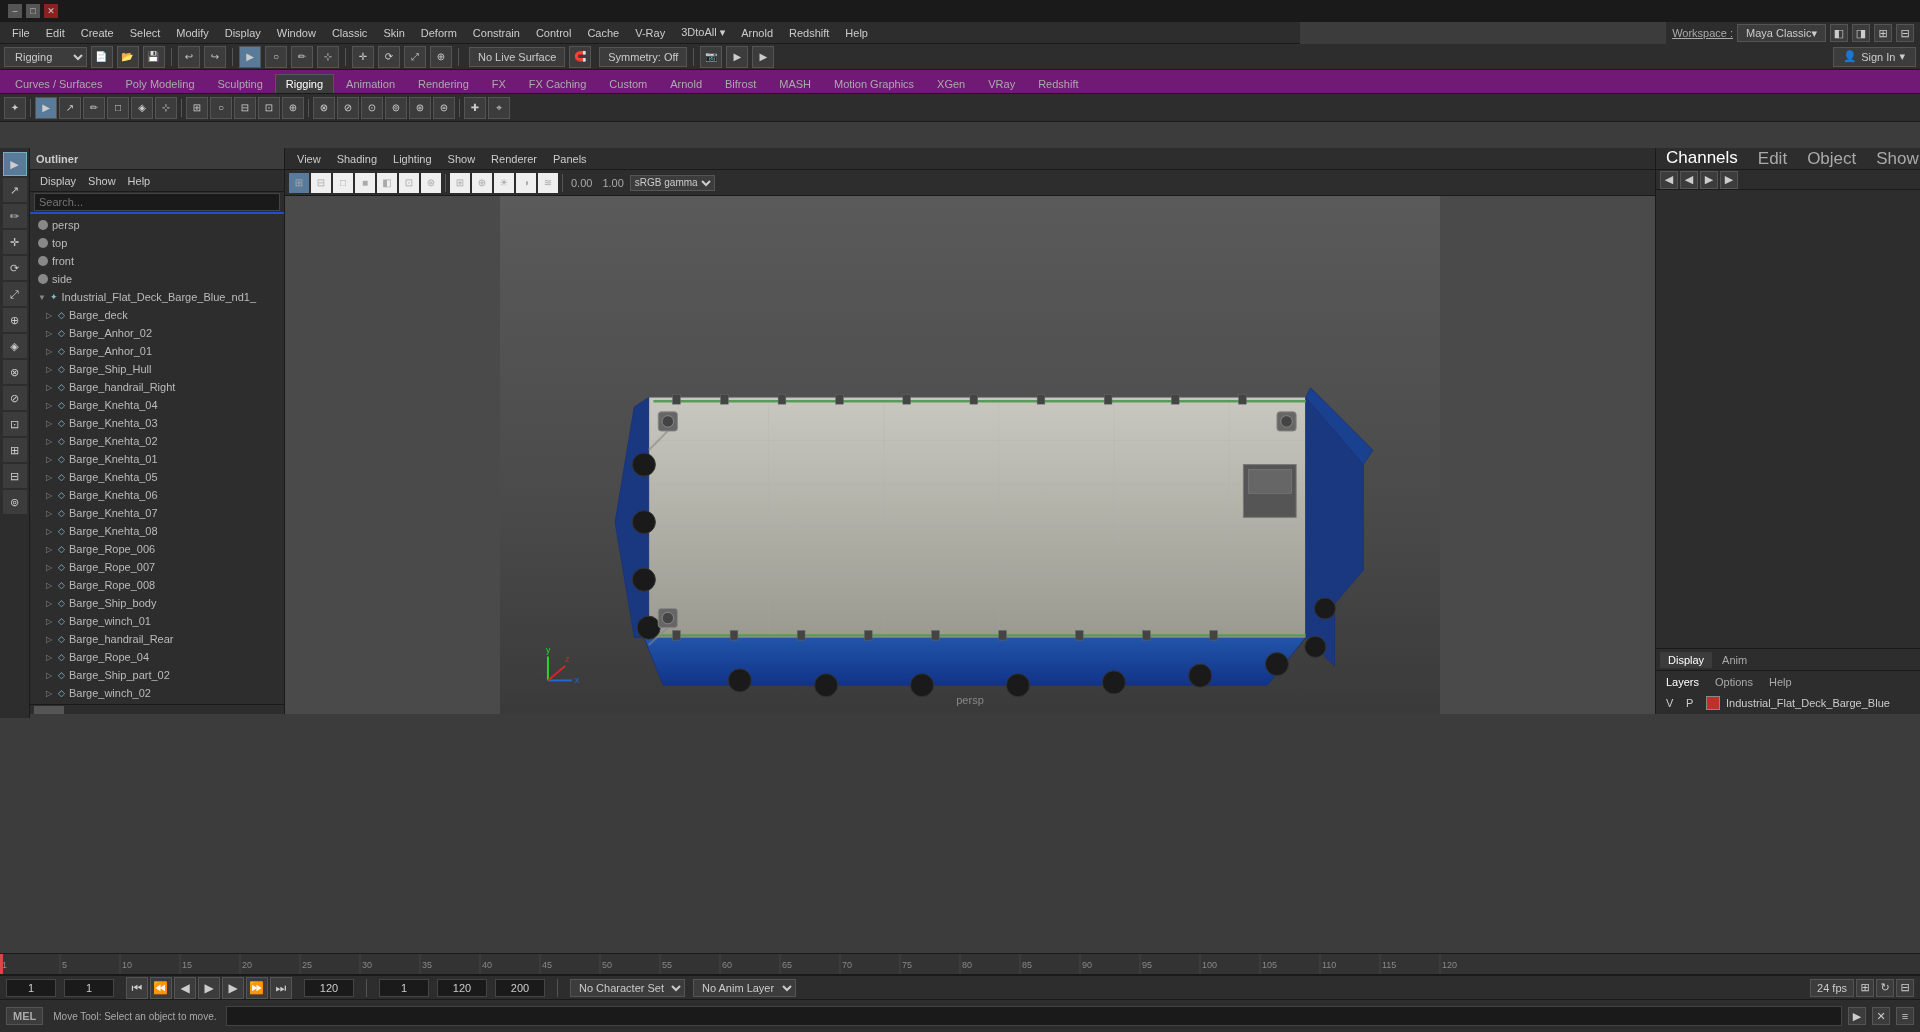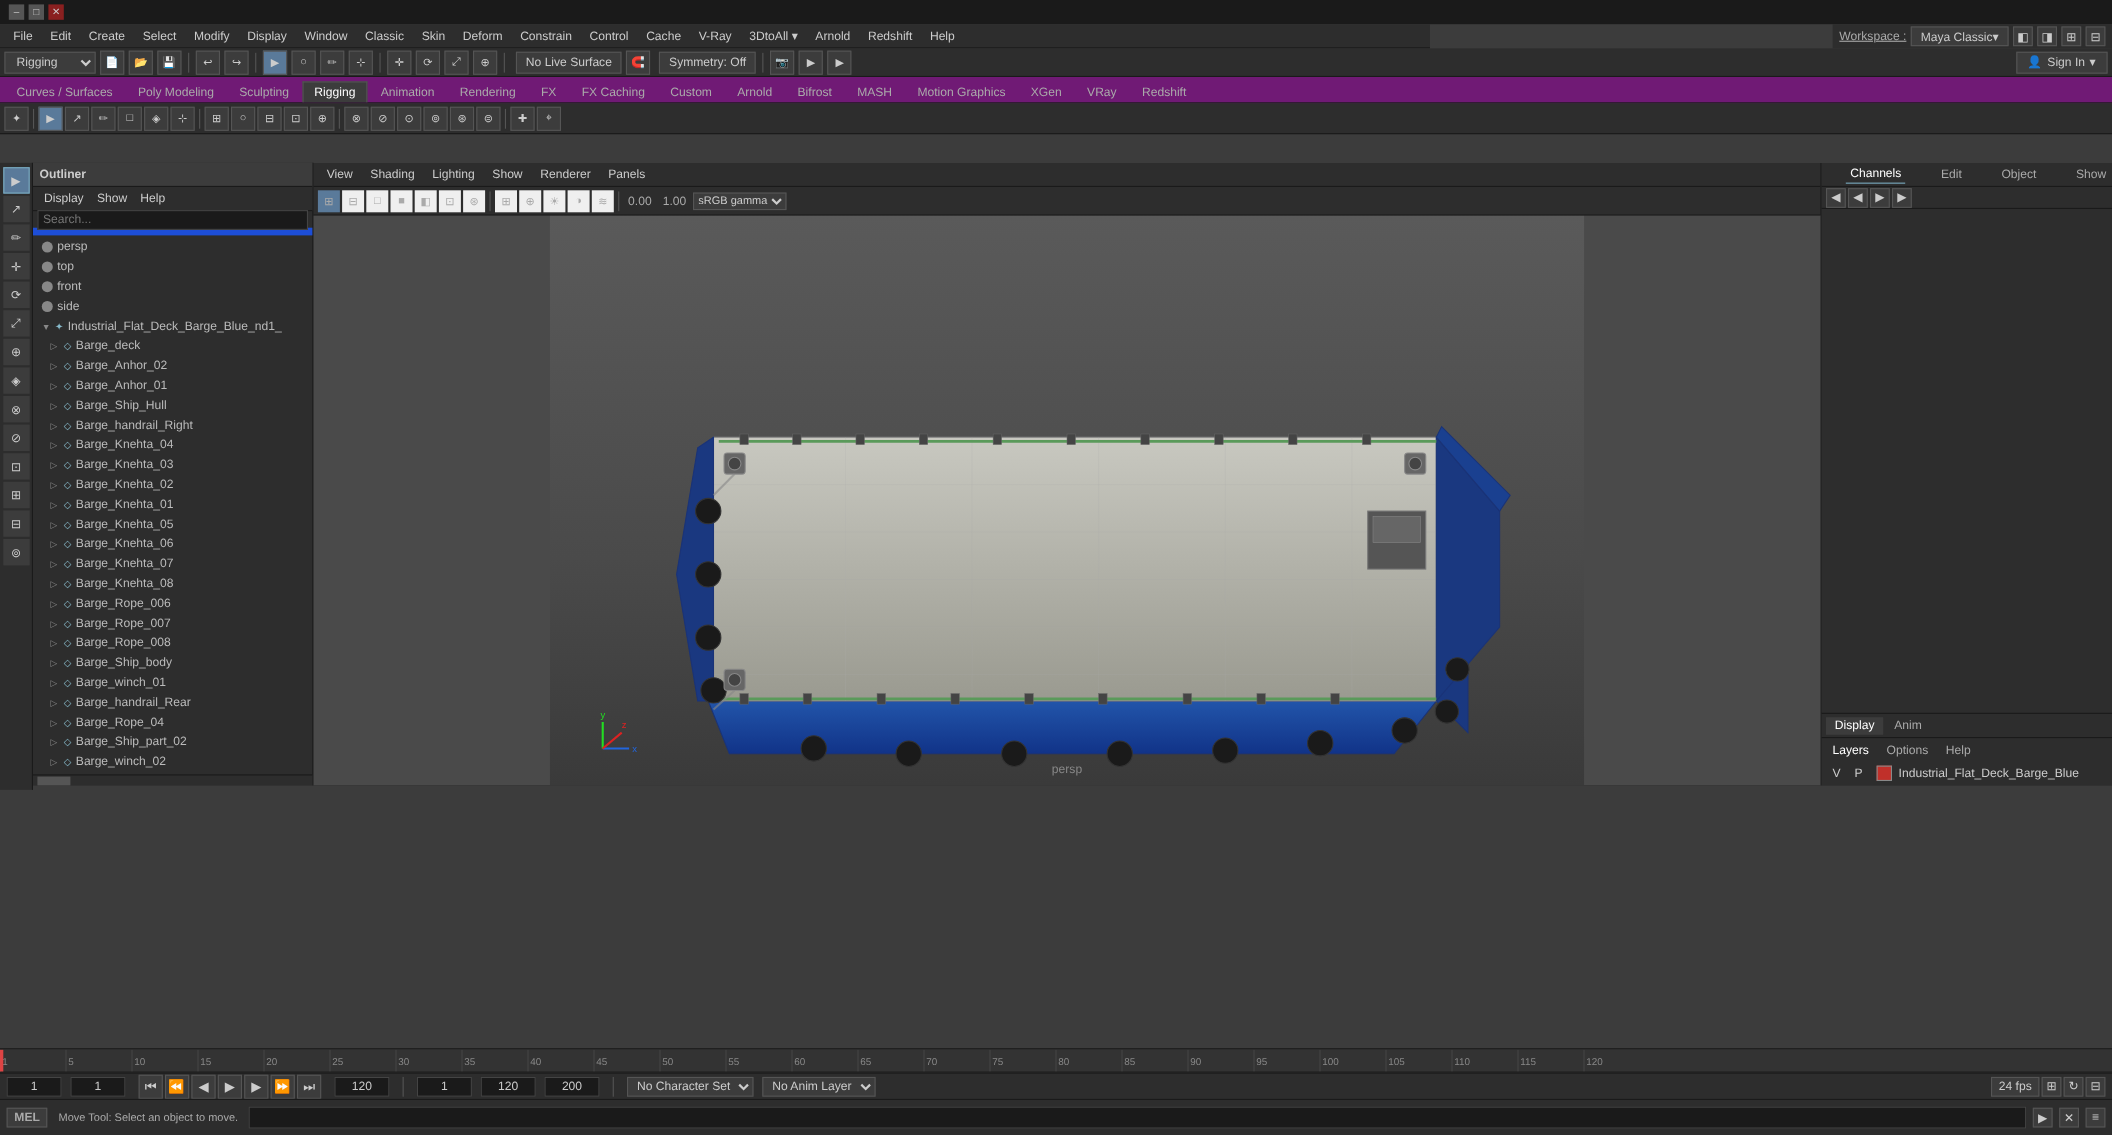--- a/index.html
+++ b/index.html
@@ -222,21 +222,21 @@
       padding: 2px 6px;
       color: #ccc;
       cursor: pointer;
       font-size: 11px;
     }
     #outliner-search {
       height: 22px;
       padding: 0 4px;
       display: flex;
       align-items: center;
-      border-bottom: 7px solid #1d4ed8;
+      border-bottom: 2px solid #1d4ed8;
     }
     #outliner-search input {
       width: 100%;
       background: #1a1a1a;
       border: 1px solid #444;
       color: #ccc;
       padding: 2px 4px;
       font-size: 11px;
       height: 18px;
     }
@@ -339,23 +339,22 @@
       background: #2d2d2d;
       display: flex;
       align-items: center;
       padding: 0 6px;
       border-bottom: 1px solid #1a1a1a;
       gap: 12px;
     }
     .channels-tab {
       color: #aaa;
       cursor: pointer;
-      font-size: 11px;
+      font-size: 17px;
       padding: 2px 4px;
-      margin-left: 16px;
     }
     .channels-tab.active { color: #fff; border-bottom: 1px solid #7aacc0; }
 
     #channels-toolbar {
       height: 20px;
       background: #2d2d2d;
       display: flex;
       align-items: center;
       padding: 0 4px;
       border-bottom: 1px solid #1a1a1a;

